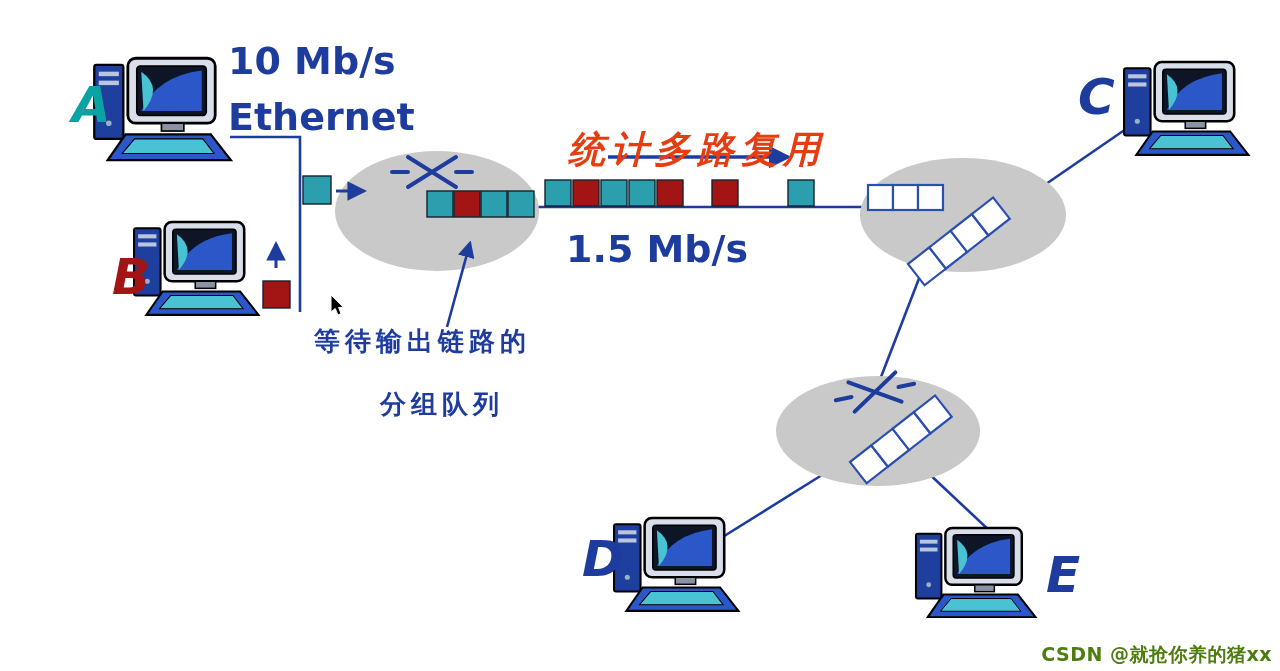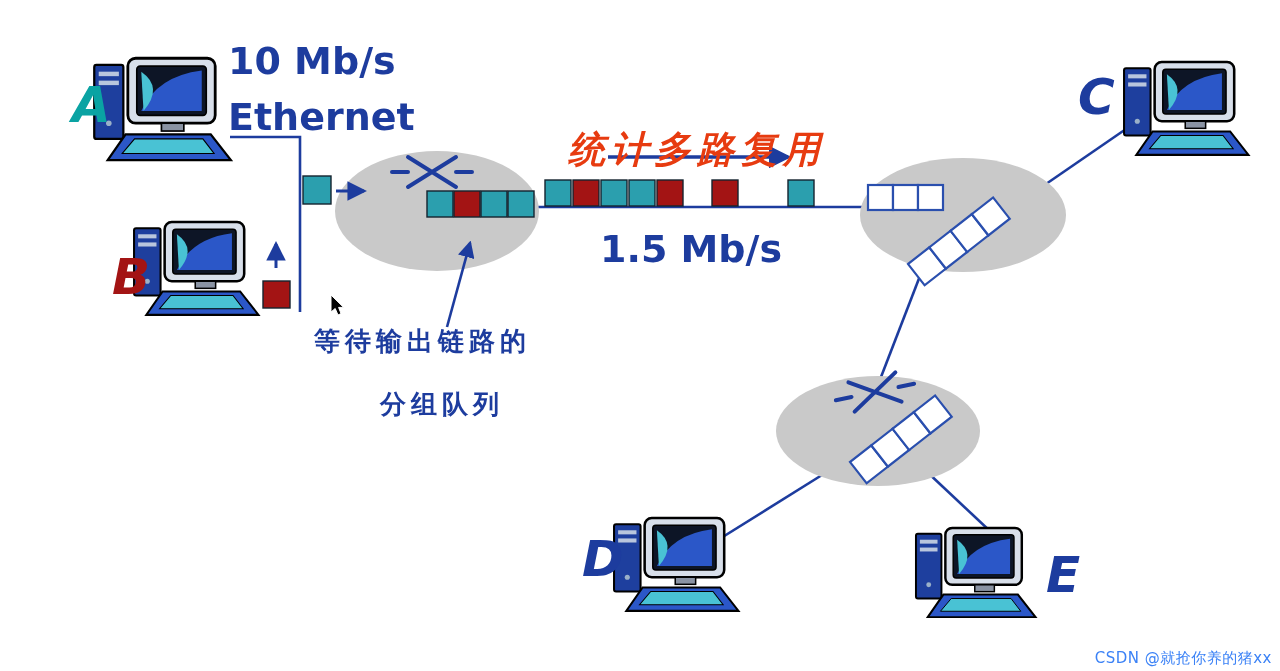--- a/index.html
+++ b/index.html
@@ -9,22 +9,22 @@
   }
   svg.diagram{position:absolute;left:0;top:0;}
   .label{position:absolute;font-weight:bold;line-height:1;white-space:nowrap;}
   .host{font-size:50px;font-style:italic;}
   .c-blue{color:#1d3c9e;}
   .c-teal{color:#0aa3a3;}
   .c-red{color:#a31414;}
   .rate{font-size:38px;color:#1d3c9e;}
   .mux-caption{font-size:37px;color:#e73b10;font-style:italic;letter-spacing:6px;}
   .queue-caption{font-size:26px;color:#1d3c9e;letter-spacing:5px;}
-  .watermark{position:absolute;right:8px;bottom:3px;font-size:15px;
-    color:#3b82f6;font-weight:normal;letter-spacing:0.5px;}
+  .watermark{position:absolute;right:8px;bottom:3px;font-size:19px;
+    color:#4d7c0f;font-weight:bold;letter-spacing:0.5px;}
 </style>
 </head>
 <body>
 
 <div class="canvas">
 
   <svg class="diagram" width="1280" height="671" viewBox="0 0 1280 671">
     <defs>
       <marker id="arrow" viewBox="0 0 10 10" refX="8.5" refY="5" markerWidth="6.5" markerHeight="6.5" orient="auto-start-reverse">
         <path d="M0,0 L10,5 L0,10 z" fill="#1d3c9e"></path>
@@ -126,19 +126,19 @@
   <div class="label host c-red" style="left:112px;top:252px;">B</div>
   <div class="label host c-blue" style="left:1078px;top:72px;">C</div>
   <div class="label host c-blue" style="left:582px;top:534px;">D</div>
   <div class="label host c-blue" style="left:1046px;top:550px;">E</div>
 
   <div class="label rate" style="left:228px;top:42px;">10 Mb/s</div>
   <div class="label rate" style="left:228px;top:98px;text-align:center;">Ethernet</div>
 
   <div class="label mux-caption" style="left:568px;top:98px;margin-top:33px;">统计多路复用</div>
 
-  <div class="label rate" style="left:600px;top:230px;">1.5 Mb/s</div>
+  <div class="label rate" style="left:566px;top:230px;">1.5 Mb/s</div>
 
   <div class="label queue-caption" style="left:314px;top:328px;">等待输出链路的</div>
   <div class="label queue-caption" style="left:380px;top:391px;">分组队列</div>
 
   <div class="watermark">CSDN @就抢你养的猪xx</div>
 </div>
 
 </body></html>

